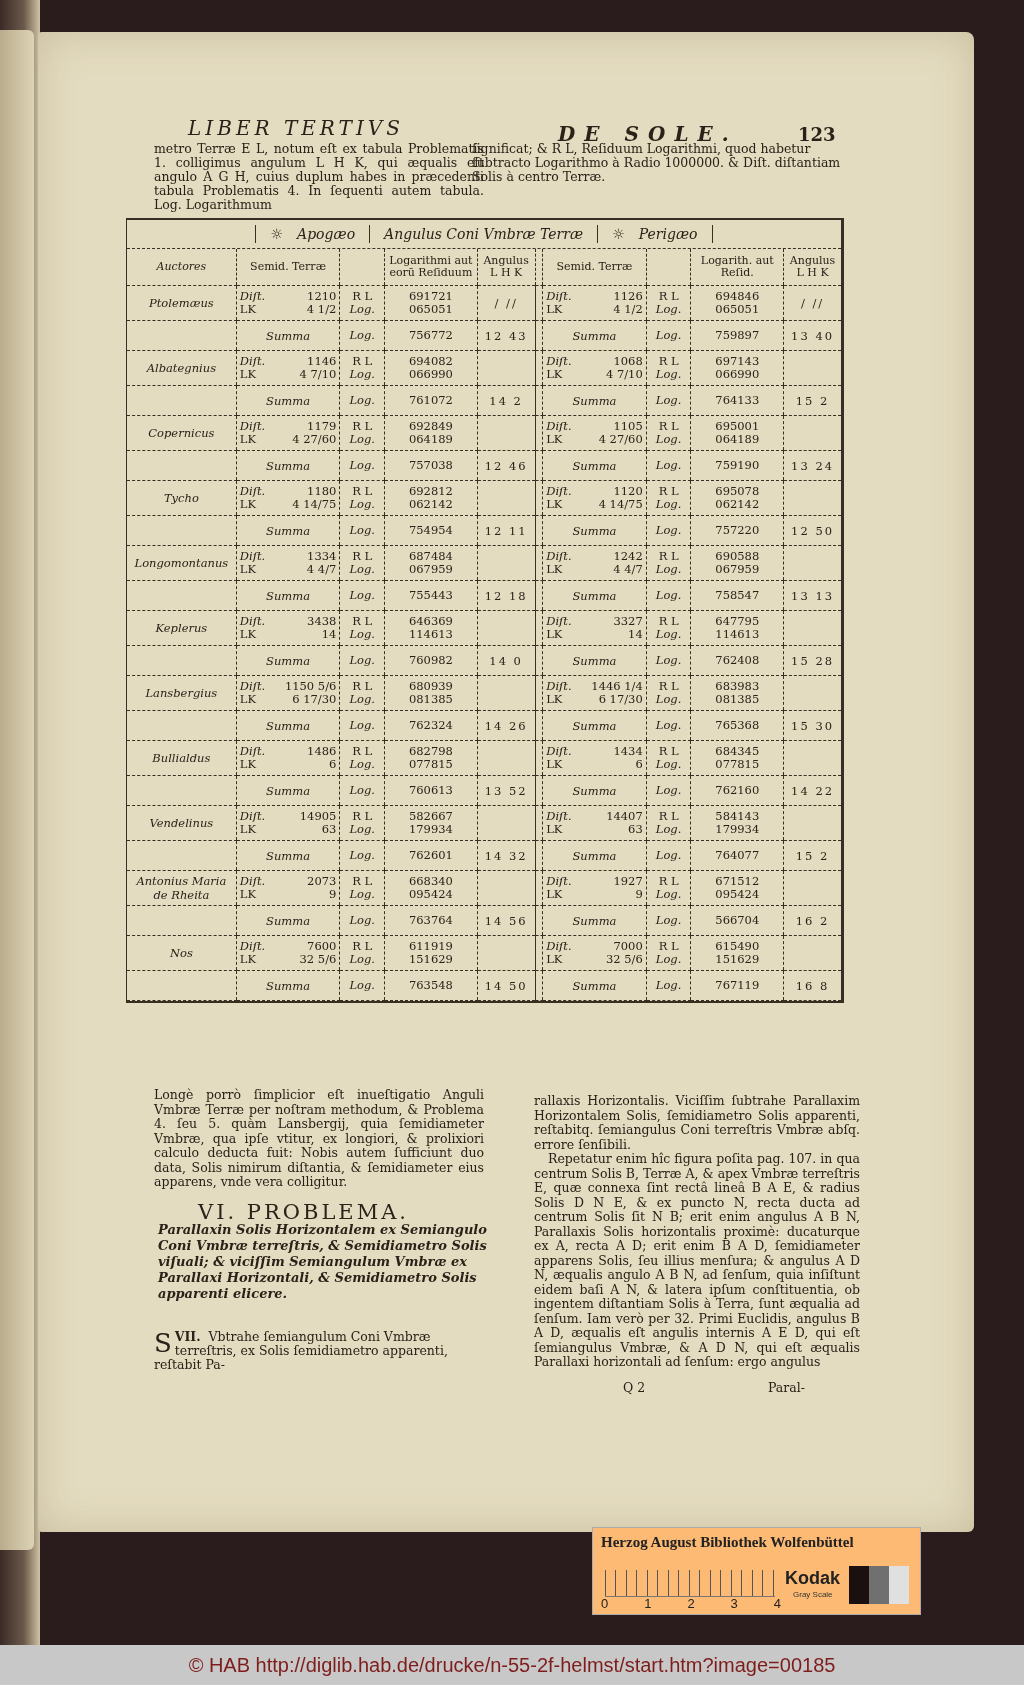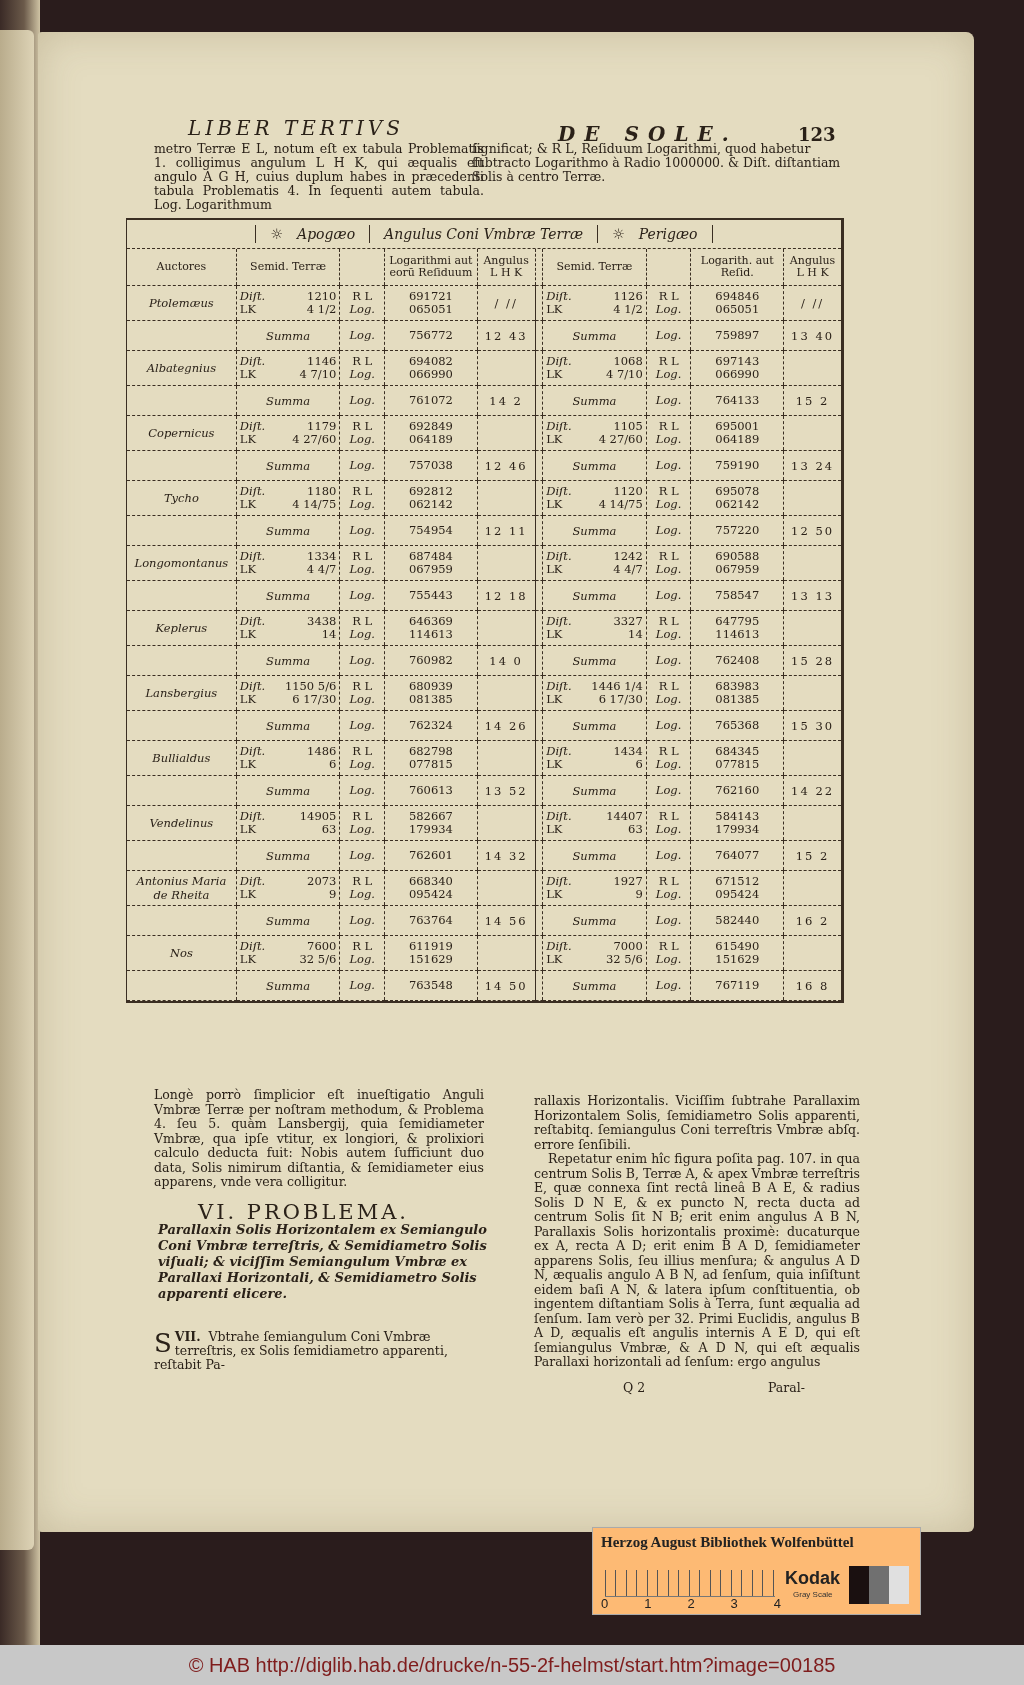--- a/index.html
+++ b/index.html
@@ -12,21 +12,21 @@
   .run-right{position:absolute;left:520px;top:90px;font-style:italic;font-size:20px;letter-spacing:9px;font-weight:bold;}
   .pagenum{position:absolute;left:760px;top:92px;font-size:18px;font-weight:bold;}
   .intro-left{position:absolute;left:116px;top:110px;width:330px;font-size:12.5px;line-height:14px;text-align:justify;}
   .intro-right{position:absolute;left:434px;top:110px;width:370px;font-size:12.5px;line-height:14px;}
   .table-wrap{position:absolute;left:88px;top:186px;width:714px;border-top:2px solid #3a2e22;border-bottom:2px solid #3a2e22;border-left:1.5px solid #3a2e22;border-right:3px solid #3a2e22;}
   .tbl-head{height:28px;display:flex;align-items:center;justify-content:center;gap:14px;font-style:italic;font-size:14px;border-bottom:1.5px dashed #3a2e22;}
   .tbl-head .sep{border-left:1.5px solid #3a2e22;height:18px;}
   table{border-collapse:collapse;width:100%;font-size:11.5px;}
   td,th{border-left:1.5px dashed #3a2e22;padding:1px 3px;vertical-align:middle;font-weight:normal;}
   tr.hdr th{font-size:11px;line-height:12px;border-bottom:1.5px dashed #3a2e22;height:34px;text-align:center;}
-  th.auct{font-size:15px;}
+  th.auct{font-size:15px;font-style:italic;}
   tr.data td{height:32px;border-bottom:1.5px dashed #3a2e22;}
   tr.sum td{height:27px;border-bottom:1.5px dashed #3a2e22;}
   td.auth{font-style:italic;text-align:center;font-size:11.5px;width:92px;border-left:none;}
   td.dist{width:88px;line-height:13px;}
   td.dist .r{float:right;}
   td.lab{width:34px;text-align:center;line-height:13px;}
   td.lab i{font-style:italic;}
   td.log{width:78px;text-align:center;line-height:13px;}
   td.ang{width:46px;text-align:center;letter-spacing:2px;}
   td.sumlab{text-align:center;font-style:italic;}
@@ -323,21 +323,21 @@
             </tr>
             <tr class="sum">
               <td class="auth"></td>
               <td class="sumlab">Summa</td>
               <td class="lab"><i>Log.</i></td>
               <td class="log">763764</td>
               <td class="ang">14 56</td>
               <td class="gap"></td>
               <td class="sumlab">Summa</td>
               <td class="lab"><i>Log.</i></td>
-              <td class="log">582440</td>
+              <td class="log">566704</td>
               <td class="ang">16 2</td>
             </tr>
             <tr class="data">
               <td class="auth" rowspan="1">Nos</td>
               <td class="dist"><i>Diſt.</i><span class="r">7600</span><br><span>LK</span><span class="r">32 5/6</span></td>
               <td class="lab"><span>R L</span><br><i>Log.</i></td>
               <td class="log"><span>611919</span><br><span>151629</span></td>
               <td class="ang"><span></span></td>
               <td class="gap"></td>
               <td class="dist"><i>Diſt.</i><span class="r">7000</span><br><span>LK</span><span class="r">32 5/6</span></td>

